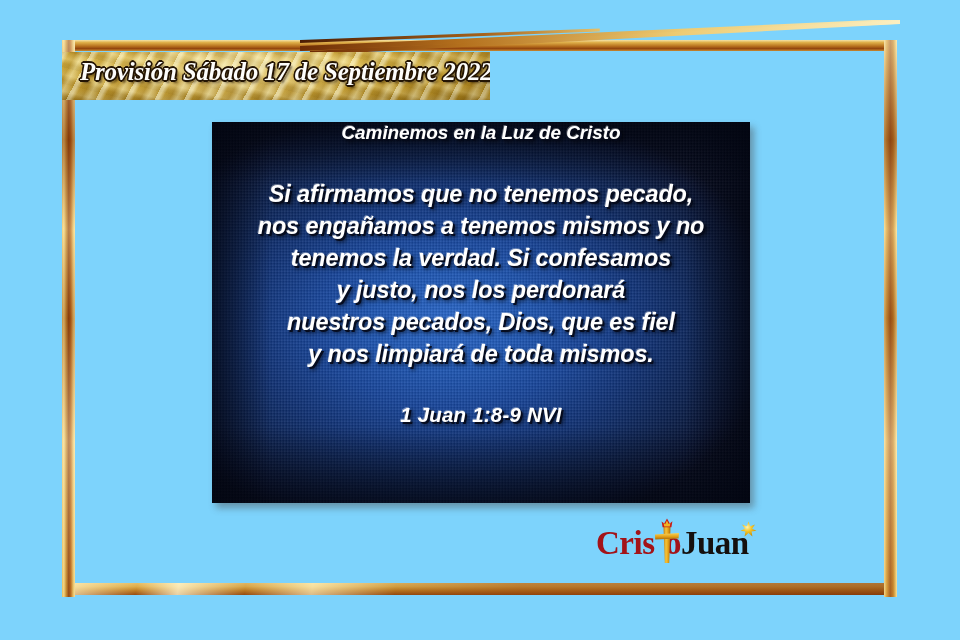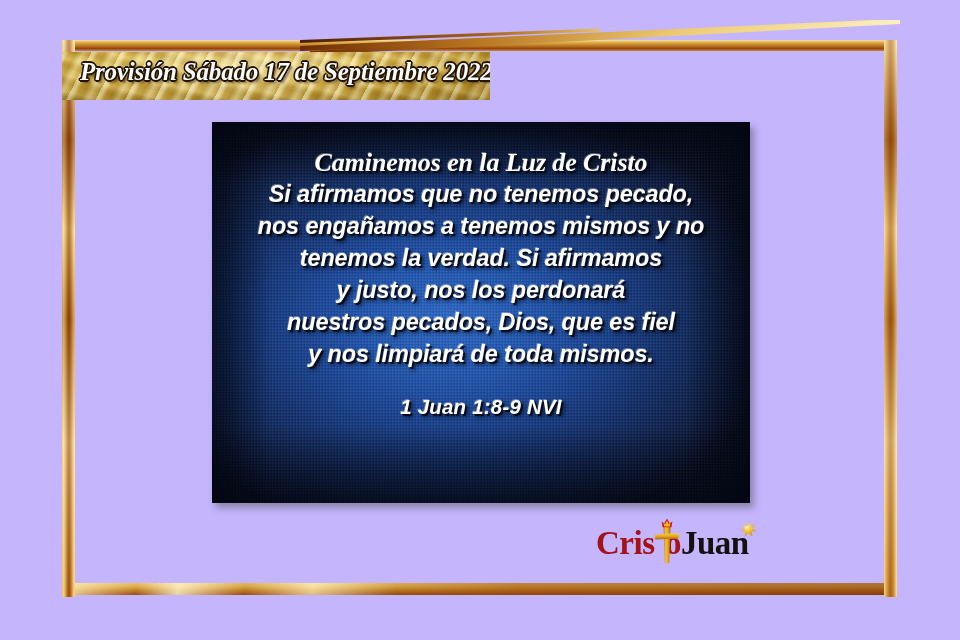--- a/index.html
+++ b/index.html
@@ -13,21 +13,21 @@
     overflow: hidden;
     font-family: "Liberation Sans", sans-serif;
     position: relative;
   }
 
   #stage {
     position: absolute;
     left: 0; top: 0;
     width: 960px;
     height: 640px;
-    background: #c4b5fd;
+    background: #7dd3fc;
   }
 
   
   .frame-bar {
     position: absolute;
   }
   .frame-left {
     left: 62px; top: 40px;
     width: 13px; height: 557px;
     background: linear-gradient(to right,
@@ -175,33 +175,32 @@
     color: #ffffff;
     font-family: "Liberation Sans", sans-serif;
     font-style: italic;
     font-weight: bold;
     text-shadow:
       2px 2px 0 rgba(5,10,26,0.92),
       3px 3px 4px rgba(0,0,0,0.75),
       -0.6px -0.6px 0 rgba(255,255,255,0.35);
   }
   .verse-heading {
-    font-size: 26px;
-    margin-top: 26px;
+    font-size: 19px;
     letter-spacing: -0.1px;
-    font-family: Liberation Serif, serif;
   }
   .verse-body {
+    margin-top: 34px;
     font-size: 23.5px;
     line-height: 32px;
     letter-spacing: -0.15px;
   }
   .verse-body div { white-space: nowrap; }
   .verse-ref {
-    margin-top: 25px;
+    margin-top: 33px;
     font-size: 20.5px;
     letter-spacing: 0.2px;
   }
 
   
   .logo {
     position: absolute;
     left: 596px; top: 520px;
     width: 165px; height: 48px;
   }
@@ -252,21 +251,21 @@
 
   <div class="verse-panel">
     <div class="vignette"></div>
     <div class="verse-content">
 
       <div class="verse-heading">Caminemos en la Luz de Cristo</div>
 
       <div class="verse-body">
         <div>Si afirmamos  que no tenemos pecado,</div>
         <div>nos engañamos  a tenemos  mismos  y no</div>
-        <div>tenemos la verdad. Si afirmamos</div>
+        <div>tenemos la verdad. Si confesamos</div>
         <div>y justo,  nos los perdonará</div>
         <div>nuestros pecados, Dios, que es fiel</div>
         <div>y nos limpiará  de toda mismos.</div>
       </div>
 
       <div class="verse-ref">1 Juan 1:8-9 NVI</div>
     </div>
   </div>
 
   <div class="logo">

